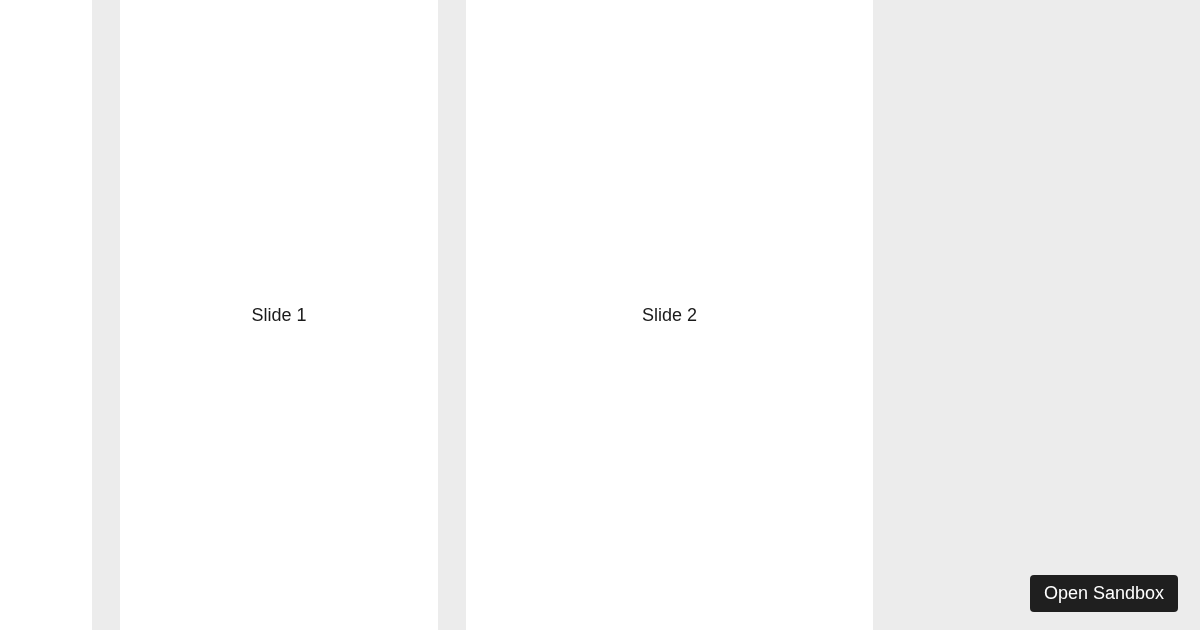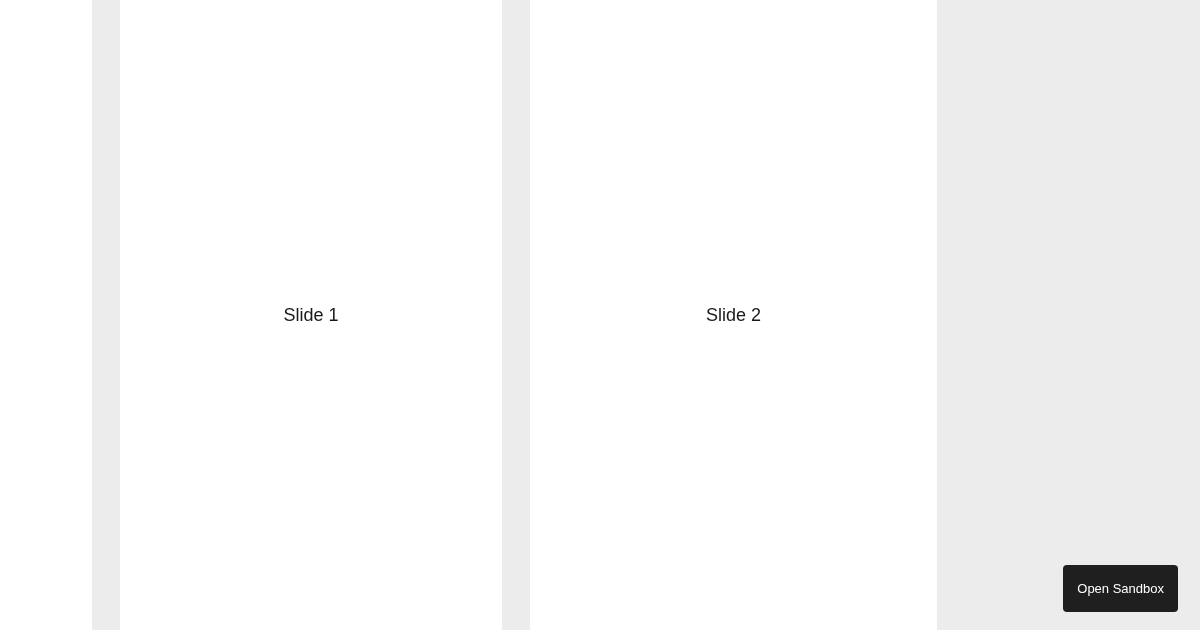--- a/index.html
+++ b/index.html
@@ -20,21 +20,21 @@
     .carousel-container {
       display: flex;
       height: 100%;
       gap: 28px;
       position: absolute;
       left: -320px;
     }
     
     .slide {
       background: #ffffff;
-      width: 382px;
+      width: 318px;
       height: 100%;
       display: flex;
       align-items: center;
       justify-content: center;
       flex-shrink: 0;
     }
     
     .slide.partial-left {
       width: 412px;
     }
@@ -49,23 +49,23 @@
       font-weight: 400;
     }
     
     .open-sandbox-button {
       position: absolute;
       bottom: 18px;
       right: 22px;
       background: #1f1f1f;
       color: #ffffff;
       border: none;
-      padding: 16px 14px;
+      padding: 8px 14px;
       border-radius: 4px;
-      font-size: 13px;
+      font-size: 18px;
       font-family: inherit;
       cursor: pointer;
       margin-left: 6px;
     }
   </style>
 </head>
 <body>
 
 <div class="carousel-container">
   <div class="slide partial-left">

